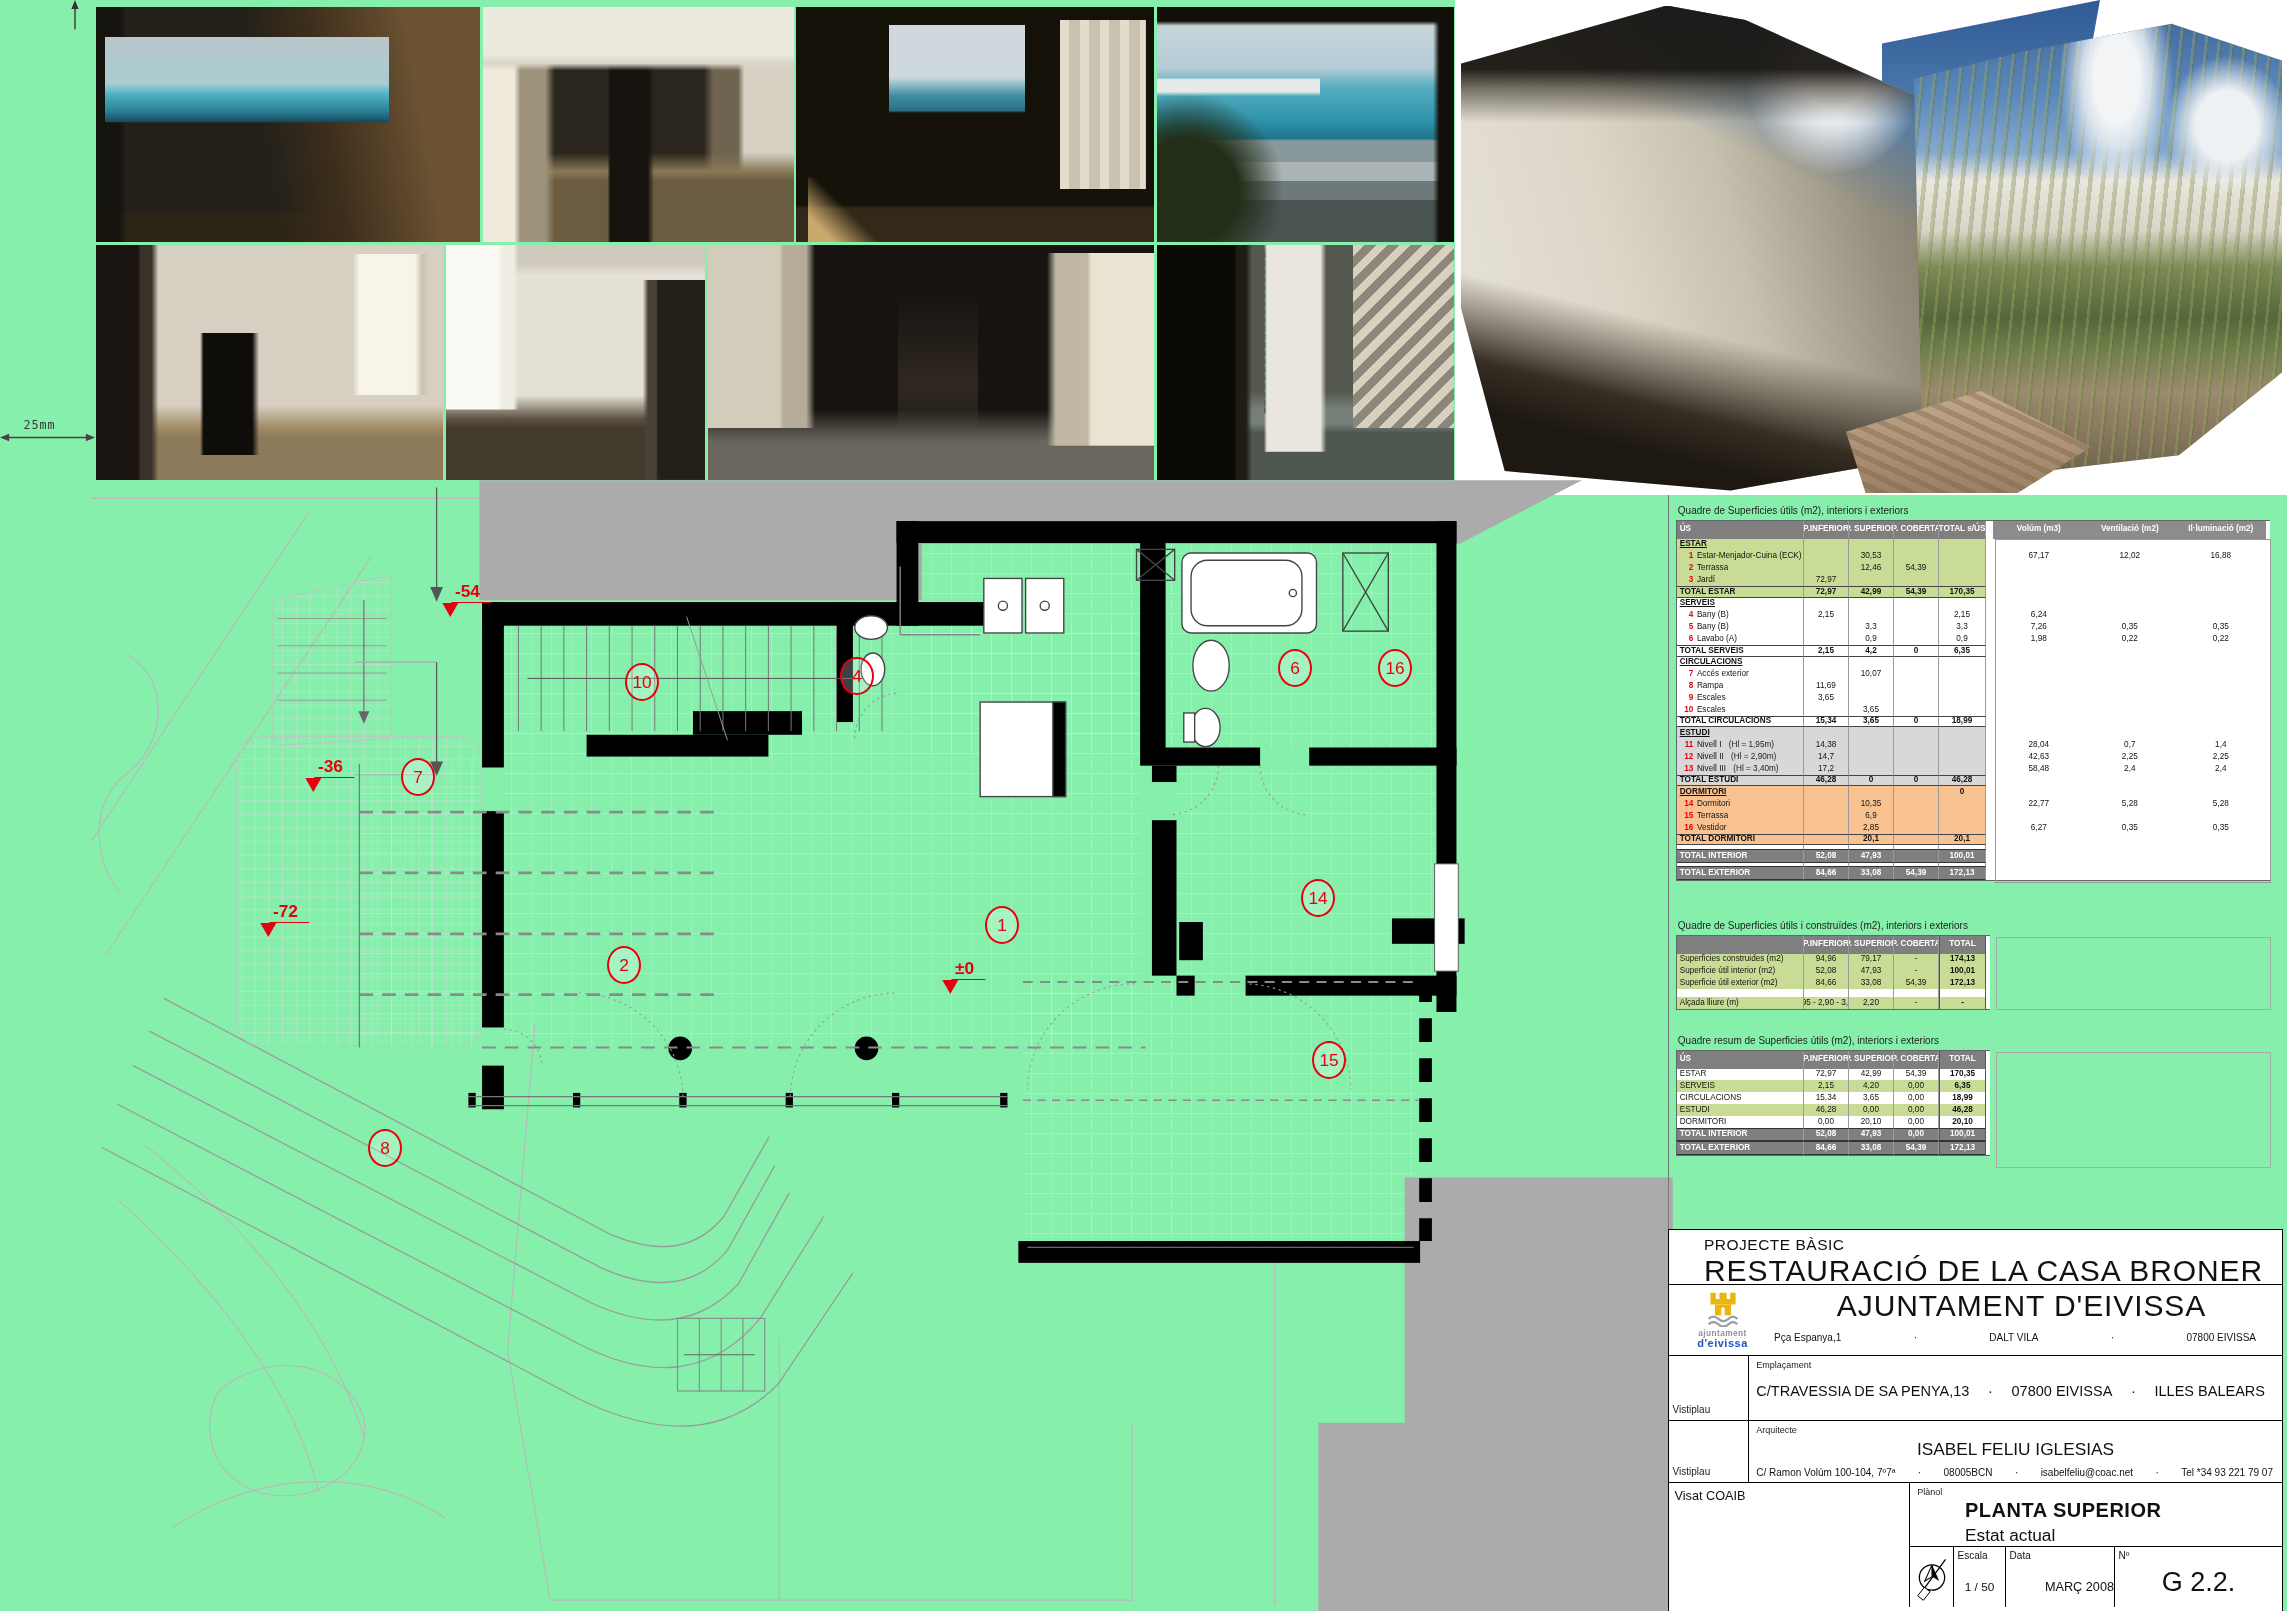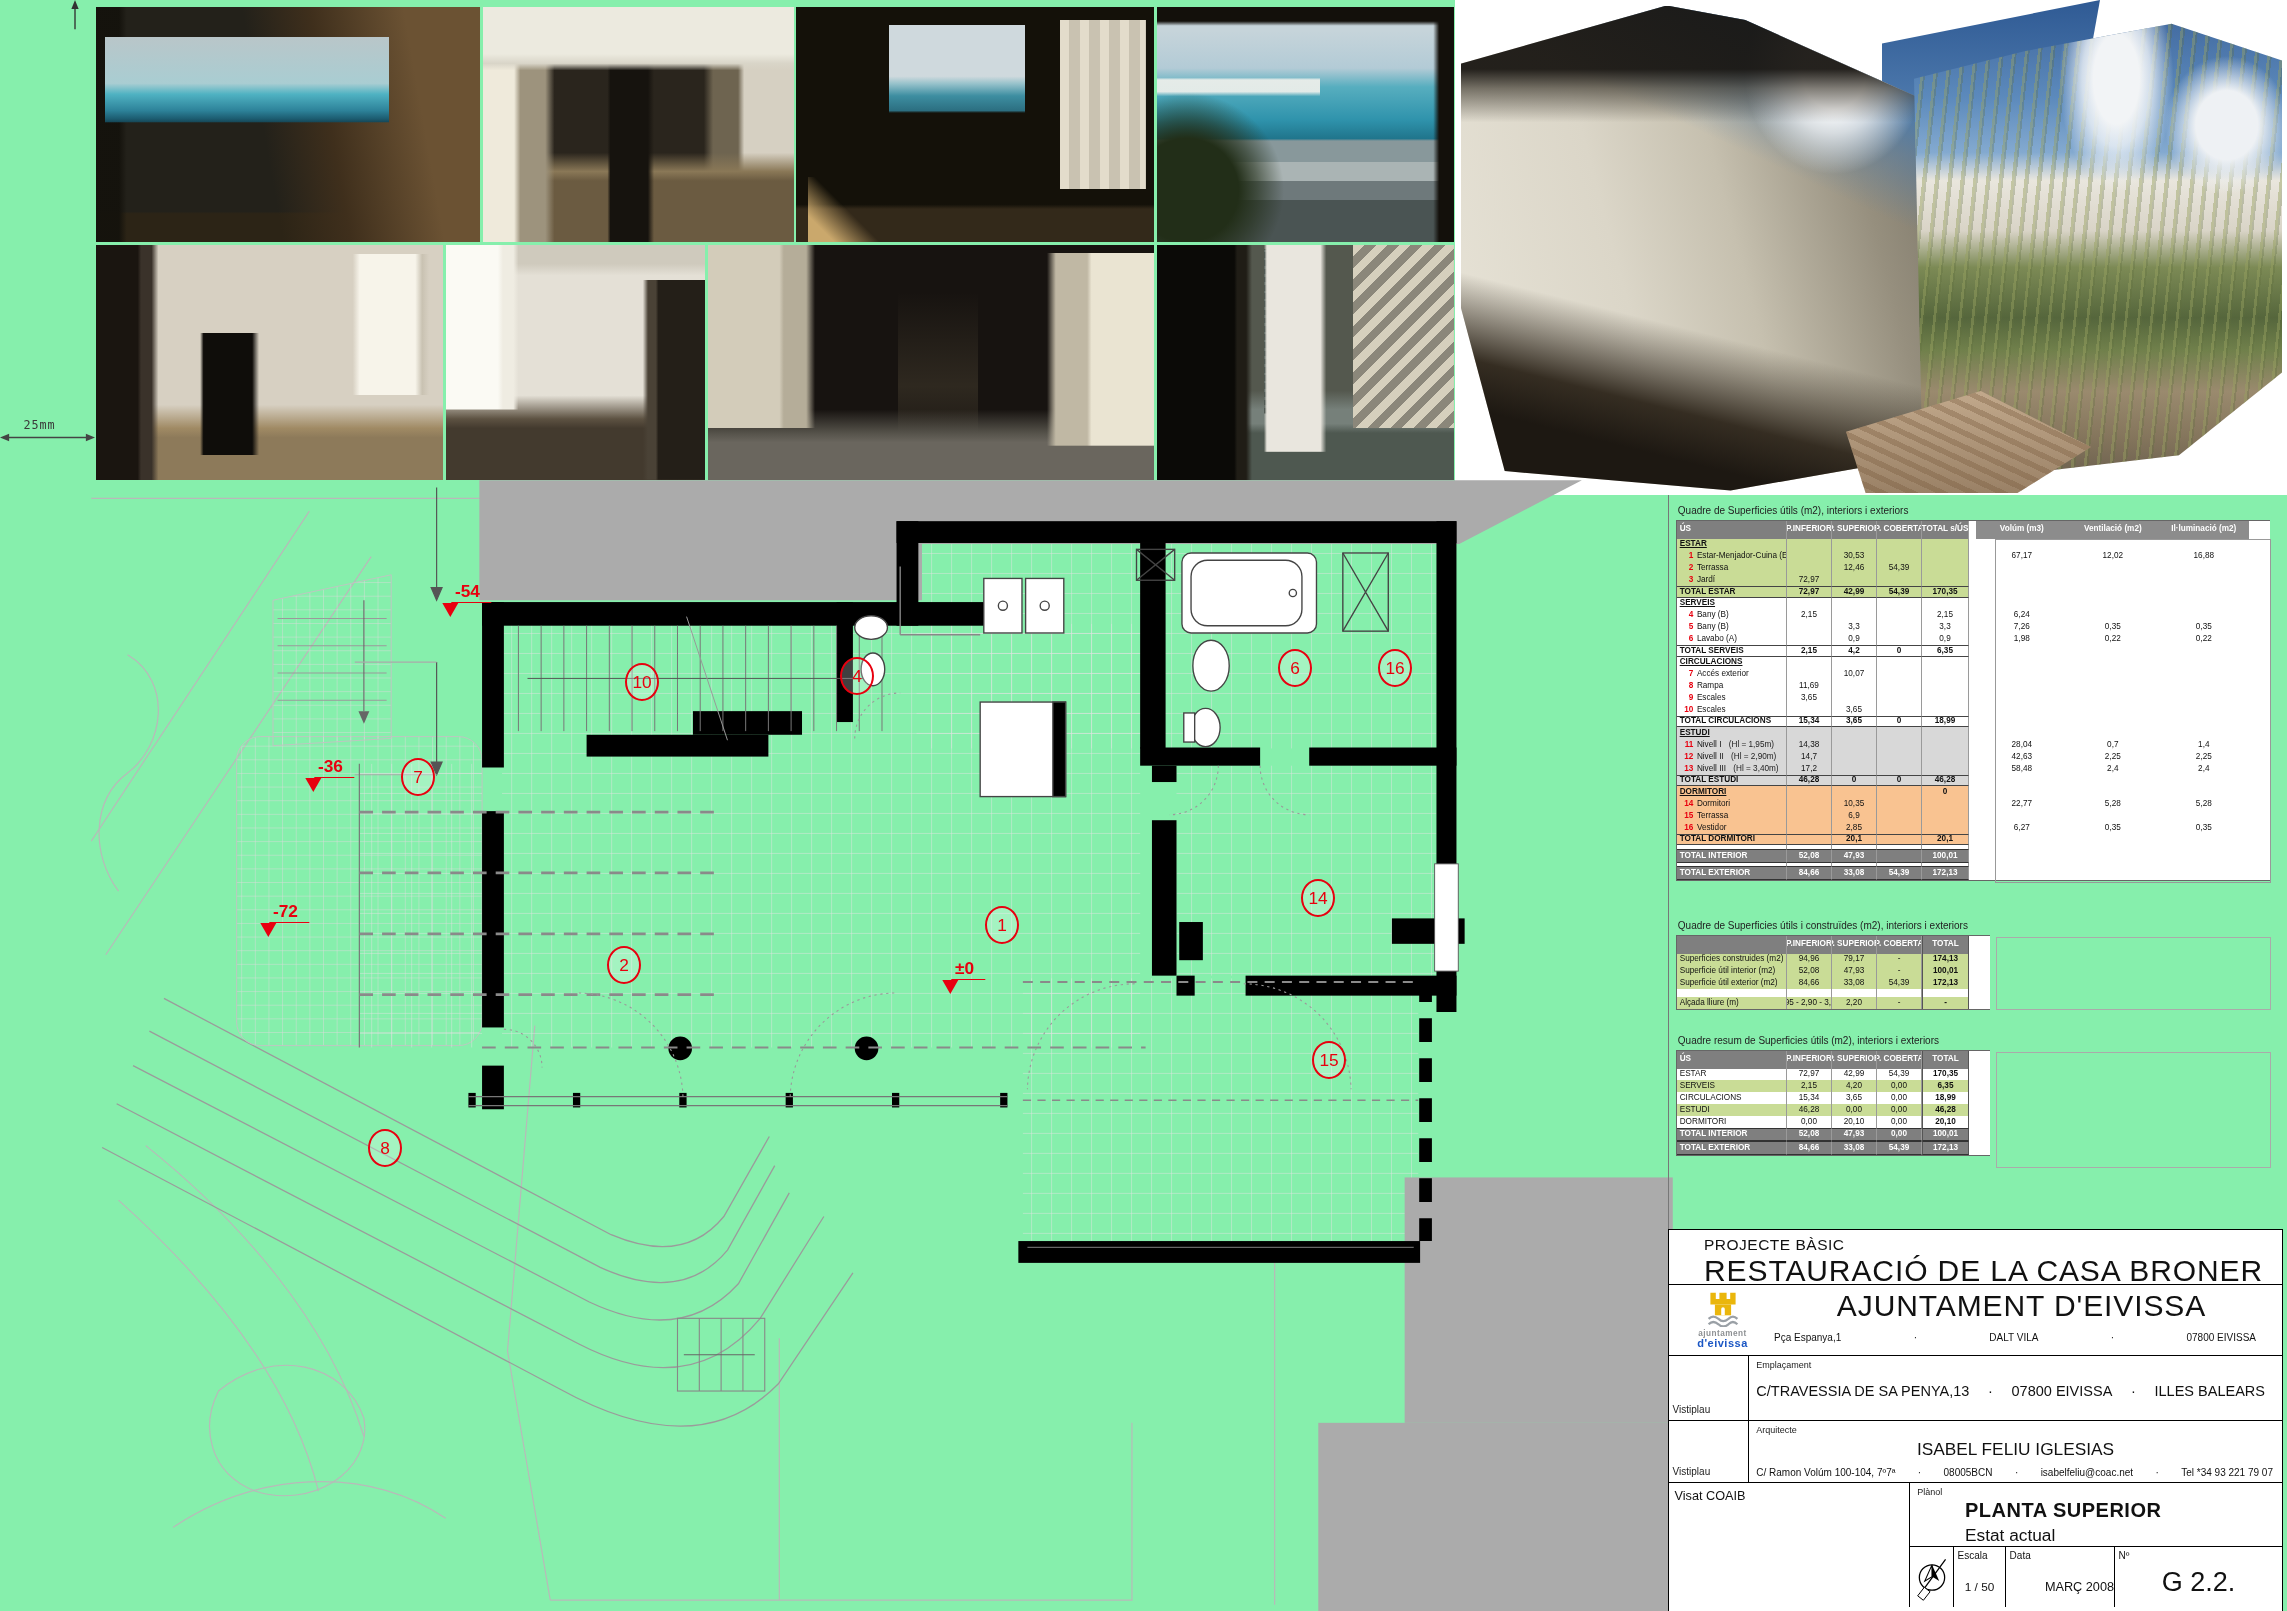--- a/index.html
+++ b/index.html
@@ -117,21 +117,21 @@
   
   .tblock{position:absolute;width:600px;font-size:8.2px;}
   .tcap{font-size:10px;color:#222;margin:0 0 3.6px 1.8px;}
   .ttab{position:relative;border:0.9px solid #666;border-right:none;background:#fff;}
   .trow{display:flex;height:11.8px;align-items:center;line-height:1;}
   .trow.head{height:18px;font-weight:bold;color:#fff;}
   .trow.head .cl{background:#7f7f7f;}
   .trow.head .cr{background:#8c8c8c;}
   .c{box-sizing:border-box;height:100%;display:flex;align-items:center;justify-content:center;
      overflow:hidden;white-space:nowrap;}
-  .c0{width:110px;justify-content:flex-start;padding-left:2.7px;}
+  .c0{width:127px;justify-content:flex-start;padding-left:2.7px;}
   .c1,.c2,.c3{width:45px;}
   .c4{width:47px;}
   .c5,.c6,.c7{width:91px;background:#fff;}
   .c5{margin-left:7.3px;}
   .cl{border-right:0.9px solid #9a9a9a;}
   .trow.green .cl{background:#c9dc96;}
   .trow.gray .cl{background:#d8d8d8;}
   .trow.orange .cl{background:#f9c391;}
   .trow.sec{font-weight:bold;}
   .trow.sec .c0 .nm{text-decoration:underline;}

